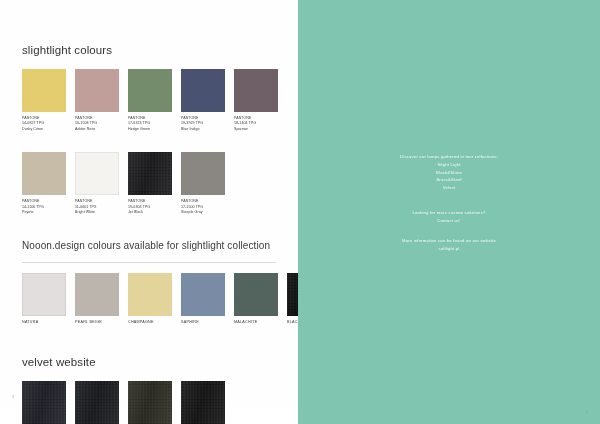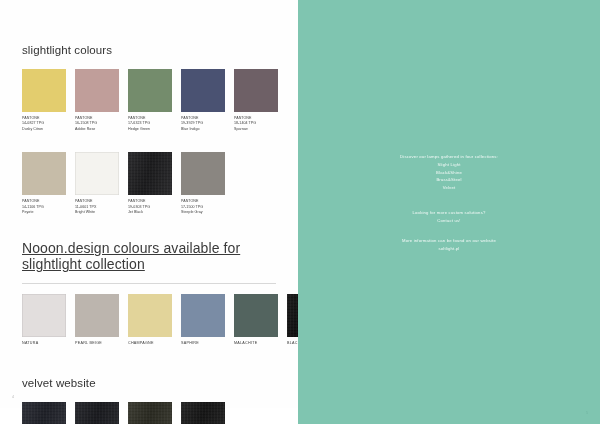--- a/index.html
+++ b/index.html
@@ -18,21 +18,21 @@
   .page-right{
     width:302px;height:424px;background:#7fc5b0;position:relative;
     flex:0 0 302px;
   }
   .content{padding:44px 22px 0 22px;}
 
   .section-title{
     font-size:11.5px;color:#333333;font-weight:400;
     letter-spacing:.1px;margin:0 0 13px 0;
   }
-  .section-title.small{font-size:14px;color:#3a3a3a;margin-bottom:11px;text-decoration:underline;}
+  .section-title.small{font-size:10px;color:#3a3a3a;margin-bottom:11px;}
 
   .swatch-row{display:flex;gap:9px;margin-bottom:4px;}
   .swatch-cell{width:44px;}
   .swatch{
     width:44px;height:43px;display:block;position:relative;
   }
   .swatch.tex::after{
     content:"";position:absolute;inset:0;
     background:
       linear-gradient(105deg, rgba(255,255,255,.055) 0%, rgba(0,0,0,.14) 46%, rgba(255,255,255,.05) 100%),

